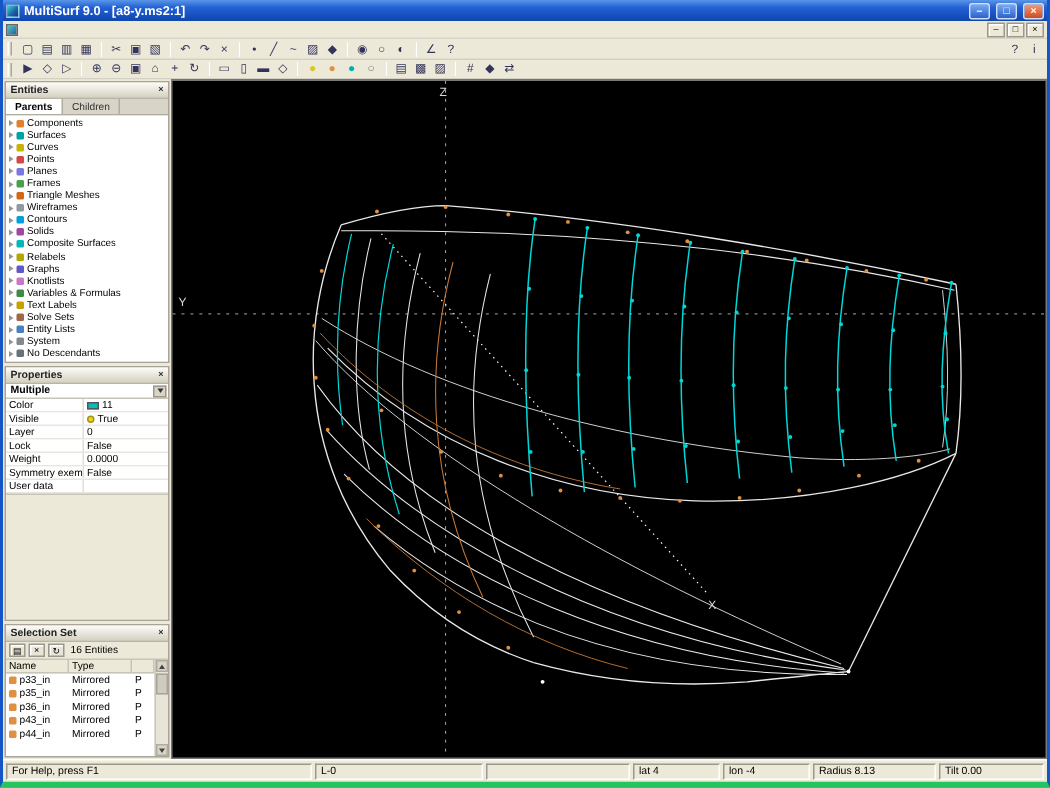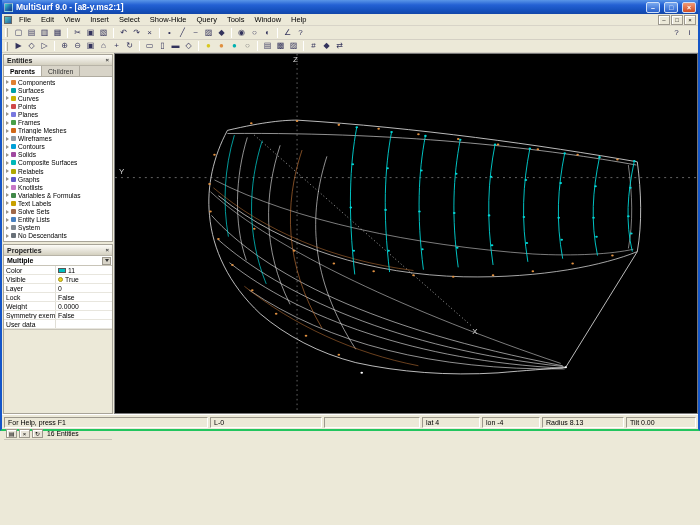--- a/index.html
+++ b/index.html
@@ -1,20 +1,20 @@
 <!DOCTYPE html>
 <html><head>
 <meta charset="utf-8">
 <style>
   * { margin:0; padding:0; box-sizing:border-box; }
   html,body { width:700px; height:525px; overflow:hidden; background:#ece9d8;
               font-family:"Liberation Sans", sans-serif; }
-  .window { width:700px; height:431px; display:flex; flex-direction:column;
+  .window { width:700px; height:525px; display:flex; flex-direction:column;
             border-left:2px solid #1455c8; border-right:2px solid #1455c8;
-            border-bottom:2px solid #22c55e; background:#ece9d8; }
+            border-bottom:4px solid #22c55e; background:#ece9d8; }
 
   
   .titlebar { height:14px; flex:none; display:flex; align-items:center; gap:3px;
               padding:0 2px; color:#fff; font-size:8.5px; font-weight:bold;
               background:linear-gradient(180deg,#5a96e8 0%,#2461d4 35%,#1550bd 75%,#1246a8 100%); }
   .app-icon { width:9px; height:9px; flex:none; border:1px solid rgba(255,255,255,.5);
               background:linear-gradient(135deg,#3fd2c8,#1c5ea8 60%,#123c78); }
   .title-text { flex:1; white-space:nowrap; overflow:hidden; }
   .win-btn { width:14px; height:11px; flex:none; display:flex; align-items:center; justify-content:center;
              font-size:7px; font-weight:bold; color:#fff; border-radius:2px; border:1px solid #cfe0f8;
@@ -127,32 +127,20 @@
   <div class="titlebar">
     <span class="app-icon"></span>
     <span class="title-text">MultiSurf 9.0 - [a8-y.ms2:1]</span>
     <span class="win-btn">–</span>
     <span class="win-btn">□</span>
     <span class="win-btn close">×</span>
   </div>
 
   <div class="menubar">
     <span class="mdi-doc-icon"></span>
-    <span class="menu-items">
-        <span class="menu-item">File</span>
-        <span class="menu-item">Edit</span>
-        <span class="menu-item">View</span>
-        <span class="menu-item">Insert</span>
-        <span class="menu-item">Select</span>
-        <span class="menu-item">Show-Hide</span>
-        <span class="menu-item">Query</span>
-        <span class="menu-item">Tools</span>
-        <span class="menu-item">Window</span>
-        <span class="menu-item">Help</span>
-      </span>
     <span class="mdi-controls">
       <span class="mdi-btn">–</span>
       <span class="mdi-btn">□</span>
       <span class="mdi-btn">×</span>
     </span>
   </div>
 
   <div class="toolbar row1">
     <span class="grip"></span>
     <span style="display:flex;align-items:center;">

